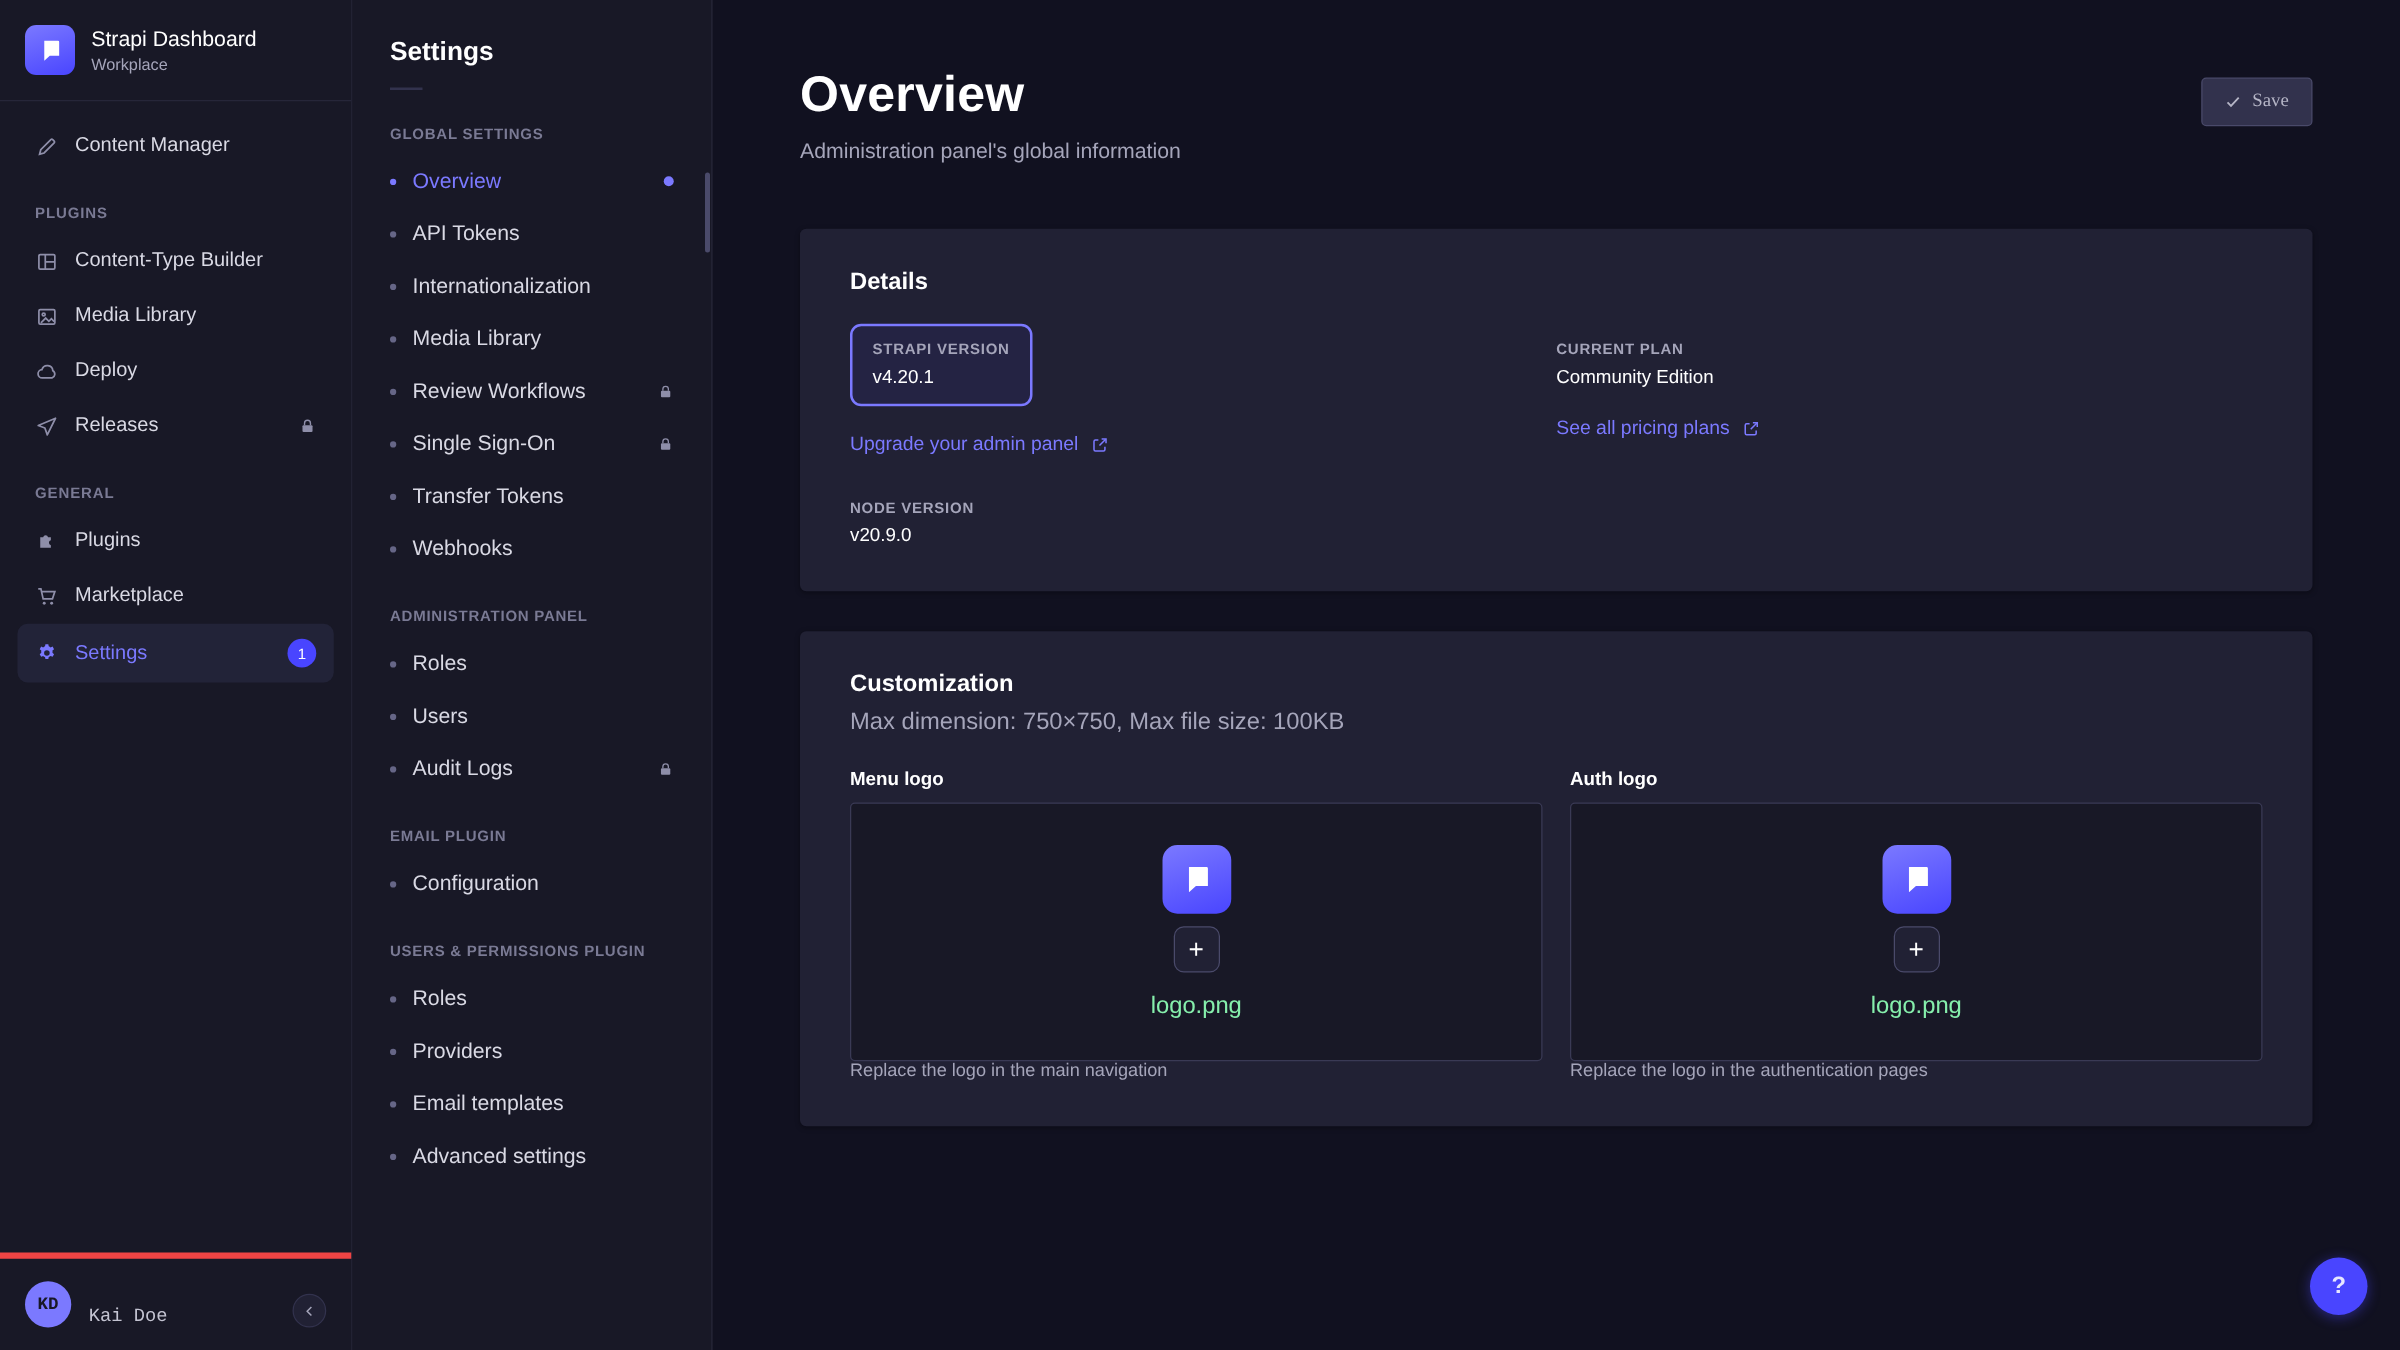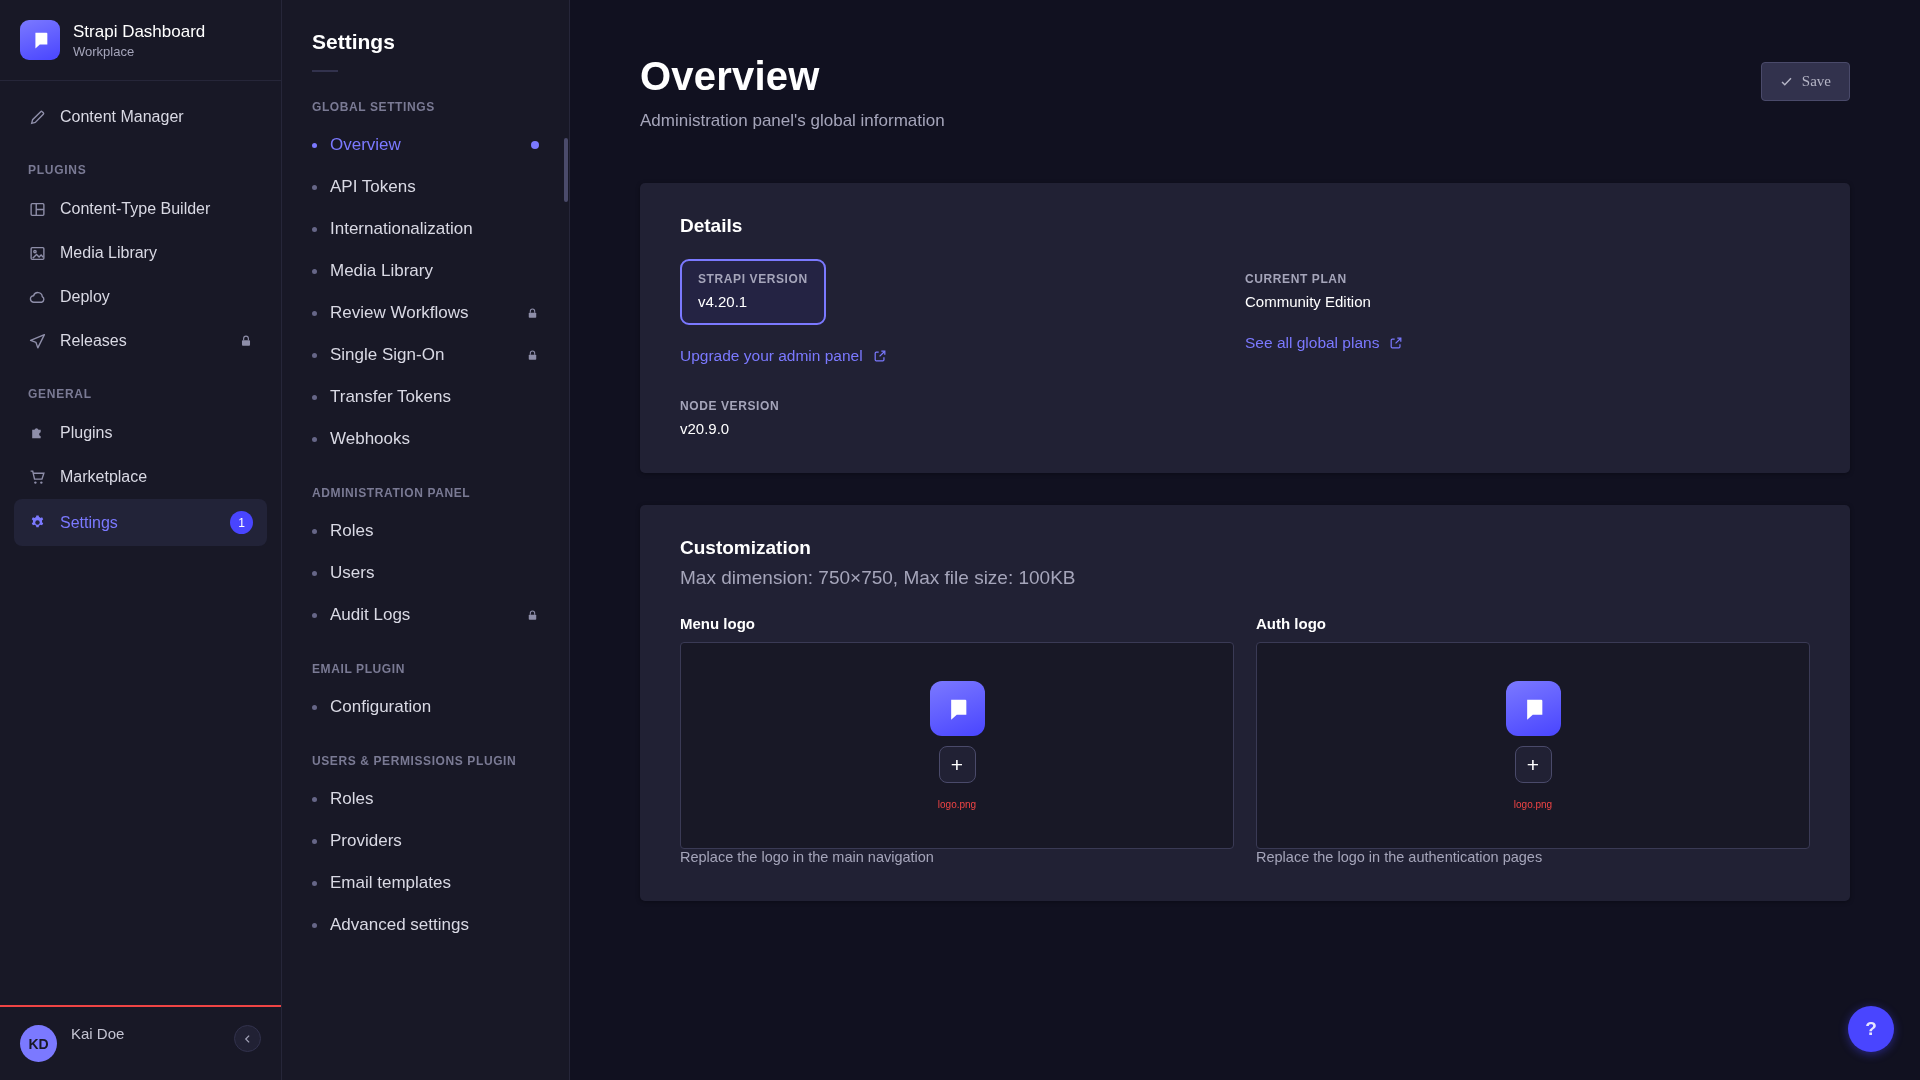--- a/index.html
+++ b/index.html
@@ -49,22 +49,22 @@
     color:#7b79ff;
   }
   .nav-item.active .nav-icon { color:#7b79ff; }
   .nav-lock { margin-left:auto; color:#8e8ea9; display:flex; }
   .nav-badge {
     margin-left:auto; min-width:23px; height:23px; border-radius:50%;
     background:#4945ff; color:#ffffff; font-size:12px;
     display:flex; align-items:center; justify-content:center;
   }
   .nav-footer {
-    display:flex; align-items:flex-start; gap:14px;
-    padding:18px 20px; border-top:2px solid #ef4444;
+    display:flex; align-items:flex-end; gap:14px;
+    padding:18px 20px; border-top:5px solid #ef4444;font-family:Liberation Mono, monospace;
   }
   .avatar {
     width:37px; height:37px; border-radius:50%;
     background:#7b79ff; color:#181826;
     font-size:14px; font-weight:bold;
     display:flex; align-items:center; justify-content:center;
     cursor:pointer; flex:0 0 37px;
   }
   .user-name { font-size:15px; color:#c4c4d2; }
   .collapse-btn {
@@ -153,21 +153,21 @@
     width:55px; height:55px; border-radius:12px;
     background:linear-gradient(160deg,#7b79ff,#4945ff);
     display:flex; align-items:center; justify-content:center;
   }
   .plus-btn {
     margin-top:10px; width:37px; height:37px; border-radius:8px;
     background:#212134; border:1px solid #4a4a6a; color:#ffffff;
     font-size:21px; line-height:1; display:flex; align-items:center; justify-content:center;
     cursor:pointer; font-family:"Liberation Sans", sans-serif;
   }
-  .logo-filename { font-size:10px; color:#ef4444; margin-top:16px; }
+  .logo-filename { font-size:19px; color:#86efac; margin-top:16px; }
   .logo-caption { font-size:14.5px; color:#a5a5ba; }
 
   .help-btn {
     position:absolute; right:26px; bottom:28px;
     width:46px; height:46px; border-radius:50%;
     background:#4945ff; border:none; color:#e6e6ff;
     font-size:19px; font-weight:bold; cursor:pointer;
     box-shadow:0 2px 10px rgba(73,69,255,.45);
     font-family:"Liberation Sans", sans-serif;
   }
@@ -437,21 +437,21 @@
             <div class="field-value">v20.9.0</div>
           </div>
         </div>
         <div class="details-col right">
           <div class="field-block first">
             <div class="field-label">CURRENT PLAN</div>
             <div class="field-value">Community Edition</div>
           </div>
           <div>
             <a class="ext-link">
-              <span>See all global plans</span>
+              <span>See all pricing plans</span>
               <span class="ext-icon">
                 <svg viewBox="0 0 16 16" width="14" height="14" fill="none" stroke="currentColor" stroke-width="1.4">
                     <path d="M6.5 3.5H3.8A1.3 1.3 0 0 0 2.5 4.8v7.4a1.3 1.3 0 0 0 1.3 1.3h7.4a1.3 1.3 0 0 0 1.3-1.3V9.5"></path>
                     <path d="M9.5 2.5h4v4"></path>
                     <path d="M13.2 2.8L7.5 8.5"></path>
                   </svg>
               </span>
             </a>
           </div>
         </div>

